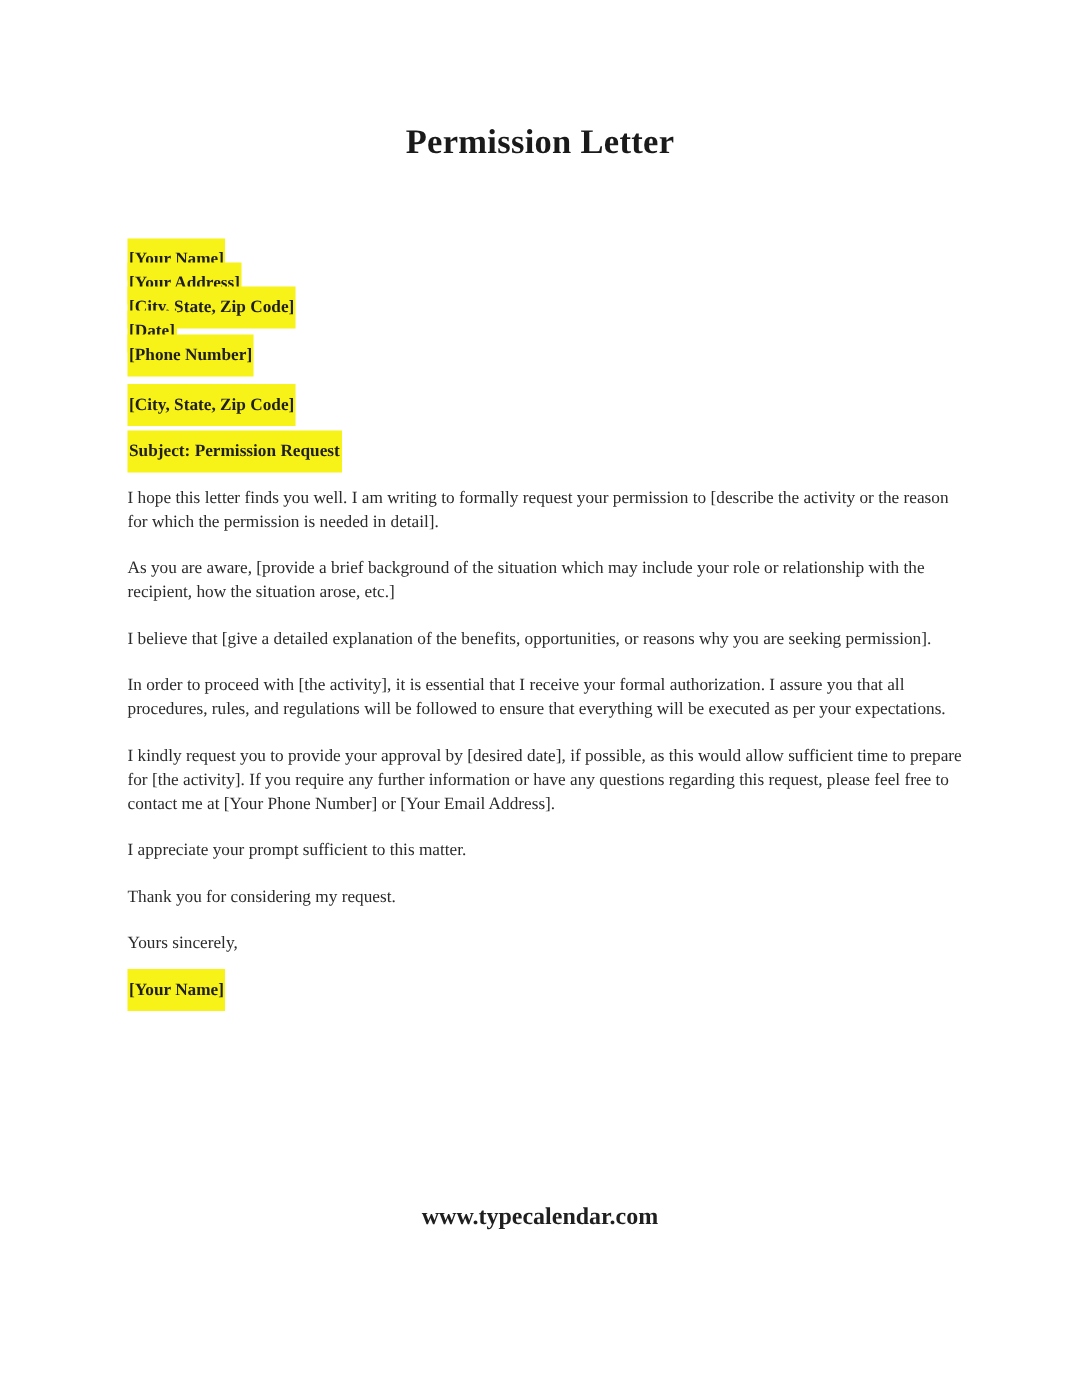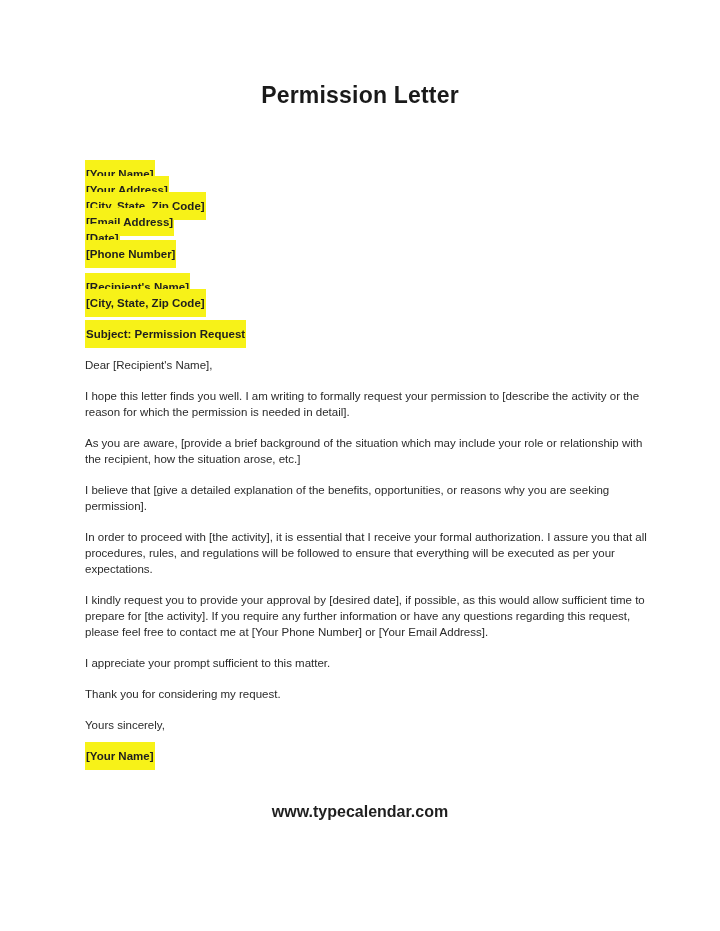--- a/index.html
+++ b/index.html
@@ -1,15 +1,15 @@
 <!DOCTYPE html>
 <html style="--hl: #f7f218;"><head>
 <meta charset="utf-8">
 <style>
-  * { margin: 0; padding: 0; box-sizing: border-box; }
+  * { margin: 0; padding: 0; box-sizing: border-box; font-family: Liberation Serif, serif; }
   html, body { background: #ffffff; }
   body {
     font-family: "Liberation Sans", sans-serif;
     -webkit-font-smoothing: antialiased;
   }
   .page {
     position: relative;
     width: 720px;
     height: 931px;
     background: #ffffff;
@@ -58,35 +58,32 @@
 <body>
 
 <div class="page">
 
   <h1 class="title">Permission Letter</h1>
 
   <div class="addr-block">
     <div class="addr-line"><span class="hl">[Your Name]</span></div>
     <div class="addr-line"><span class="hl">[Your Address]</span></div>
     <div class="addr-line"><span class="hl">[City, State, Zip Code]</span></div>
-    <div class="addr-line"><span class="hl">[Email Address]</span></div>
     <div class="addr-line"><span class="hl">[Date]</span></div>
     <div class="addr-line"><span class="hl">[Phone Number]</span></div>
   </div>
 
   <div class="addr-block recipient-block">
-    <div class="addr-line"><span class="hl">[Recipient's Name]</span></div>
     <div class="addr-line"><span class="hl">[City, State, Zip Code]</span></div>
   </div>
 
   <div class="subject-row">
     <span class="hl">Subject: Permission Request</span>
   </div>
 
-  <p class="para">Dear [Recipient's Name],</p>
 
   <p class="para">I hope this letter finds you well. I am writing to formally request your permission to [describe the activity or the reason for which the permission is needed in detail].</p>
   <p class="para">As you are aware, [provide a brief background of the situation which may include your role or relationship with the recipient, how the situation arose, etc.]</p>
   <p class="para">I believe that [give a detailed explanation of the benefits, opportunities, or reasons why you are seeking permission].</p>
   <p class="para">In order to proceed with [the activity], it is essential that I receive your formal authorization. I assure you that all procedures, rules, and regulations will be followed to ensure that everything will be executed as per your expectations.</p>
   <p class="para">I kindly request you to provide your approval by [desired date], if possible, as this would allow sufficient time to prepare for [the activity]. If you require any further information or have any questions regarding this request, please feel free to contact me at [Your Phone Number] or [Your Email Address].</p>
   <p class="para">I appreciate your prompt sufficient to this matter.</p>
   <p class="para">Thank you for considering my request.</p>
   <p class="para">Yours sincerely,</p>
 

